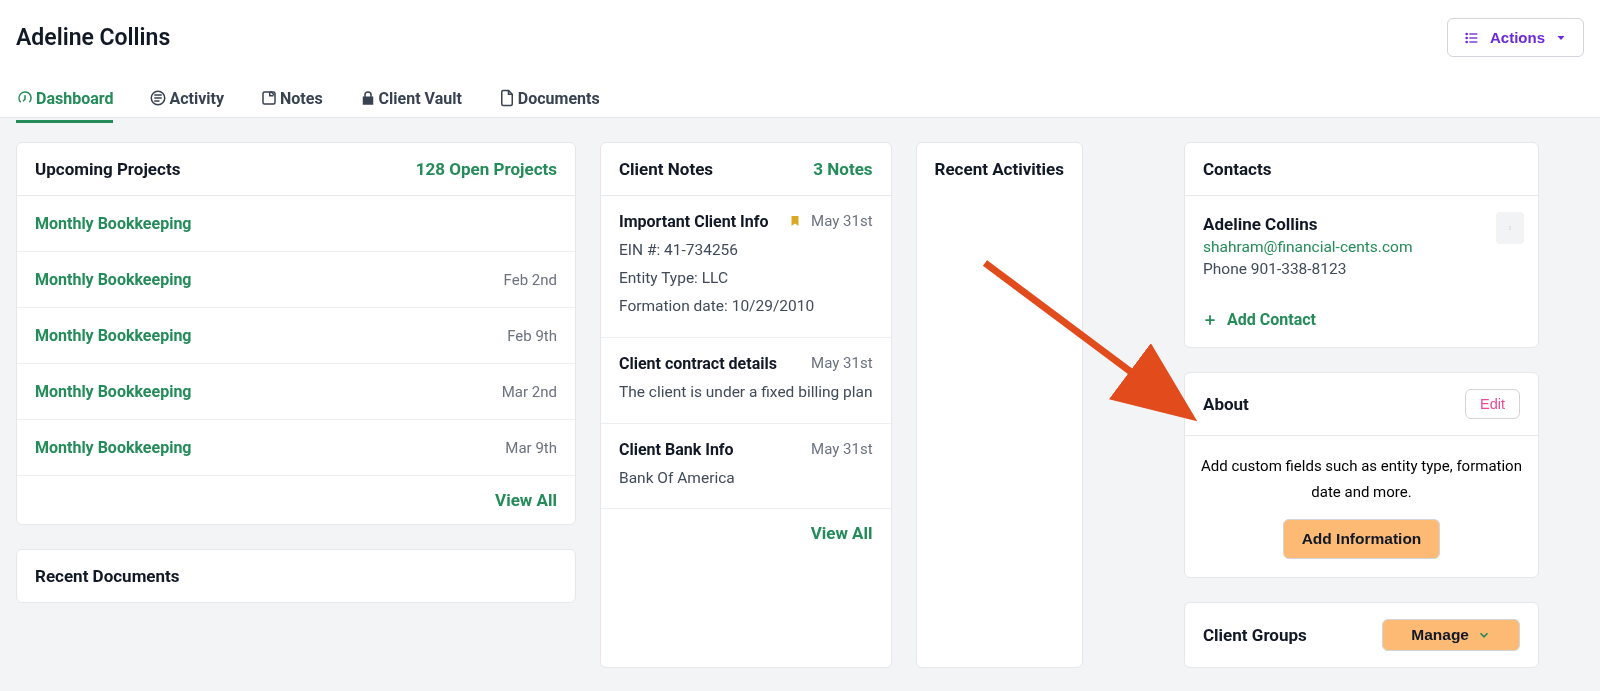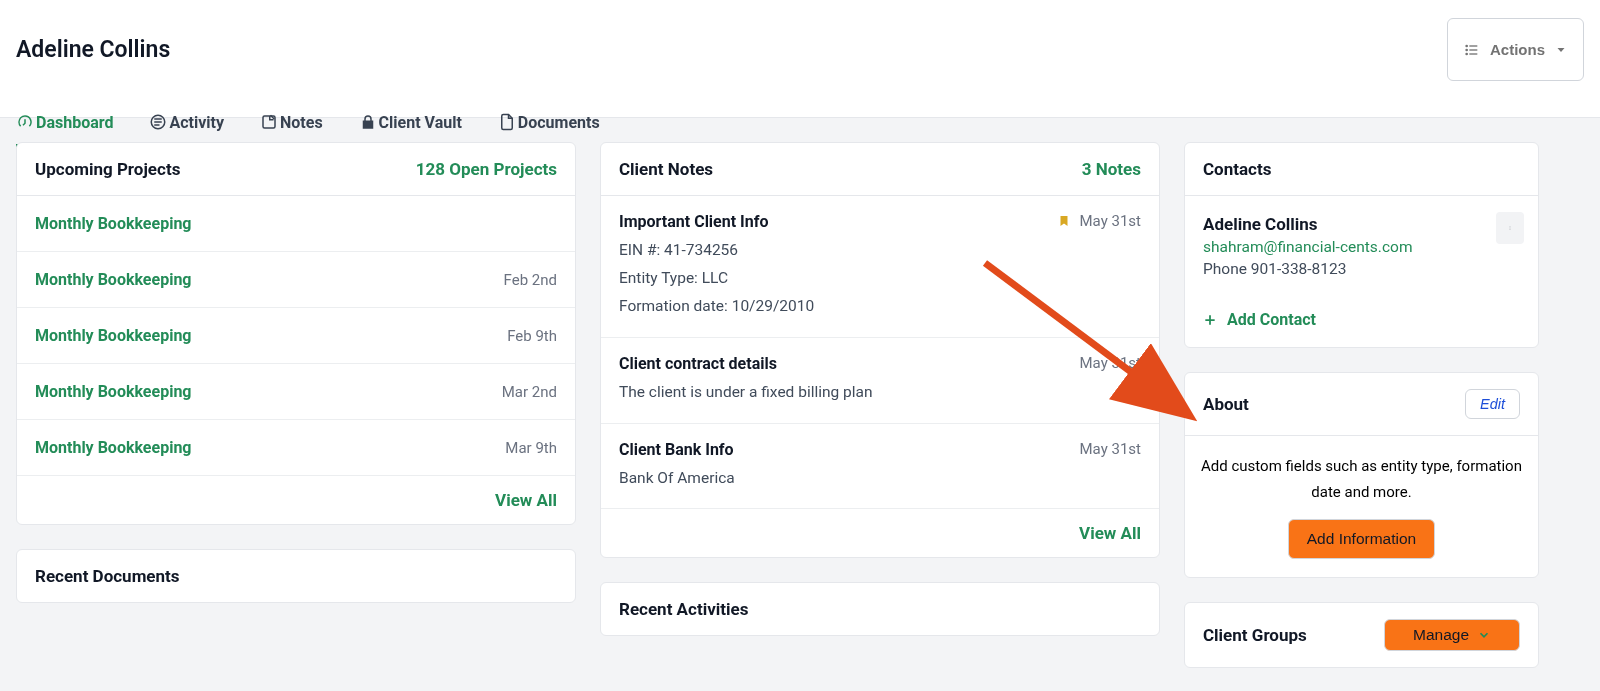--- a/index.html
+++ b/index.html
@@ -25,25 +25,25 @@
     padding: 18px 16px 0 16px;
   }
   .title-row h1 {
     font-size: 23px;
     font-weight: 600;
     color: #111826;
   }
   .actions-btn {
     border: 1px solid #d1d5db;
     border-radius: 6px;
-    padding: 22px 16px;
+    padding: 10px 16px;
     background: #fff;
     font-size: 15px;
     font-weight: 700;
-    color: #737373;
+    color: #6d28d9;
     display: inline-flex;
     align-items: center;
     gap: 10px;
     cursor: pointer;
   }
   .tabs {
     display: flex;
     gap: 36px;
     padding: 0 16px;
     margin-top: 18px;
@@ -178,38 +178,37 @@
   .about-desc {
     color: #000000;
     text-align: center;
     padding: 18px 14px 10px;
     font-size: 15px;
     line-height: 1.7;
   }
   .add-info-wrap { text-align: center; padding: 4px 0 18px; }
   .btn-outline {
     border: 1px solid #d1d5db;
-    background: #f97316;
+    background: #fdba74;
     border-radius: 6px;
     padding: 10px 18px;
     font-size: 15.5px;
-    font-weight: 400;
+    font-weight: 700;
     color: #111826;
     cursor: pointer;
     display: inline-flex; align-items: center; gap: 8px;
   }
   .edit-btn {
     border: 1px solid #d1d5db;
     background: #fff;
     border-radius: 6px;
     padding: 6px 14px;
     font-size: 14.5px;
-    color: #1d4ed8;
-    cursor: pointer;
-    font-style: italic;
+    color: #ec4899;
+    cursor: pointer;
   }
 
   .overlay-svg {
     position: absolute;
     left: 0; top: 0;
     width: 1600px; height: 691px;
     pointer-events: none;
   }
 </style>
 </head>
@@ -304,21 +303,21 @@
       <div class="card-footer" style="border-top:1px solid #eceef0;">View All</div>
     </div>
 
     <div class="card">
       <div class="card-header" style="border-bottom:none;">
         <span class="title">Recent Documents</span>
       </div>
     </div>
   </div>
 
-  <div style="display:flex;flex-direction:column;gap:24px;">
+  <div style="display:flex;flex-direction:row;gap:24px;">
     <div class="card">
       <div class="card-header">
         <span class="title">Client Notes</span>
         <span class="link-right">3 Notes</span>
       </div>
 
       <div class="note">
         <div class="note-head">
           <span class="note-title">Important Client Info</span>
           <span class="note-meta">

